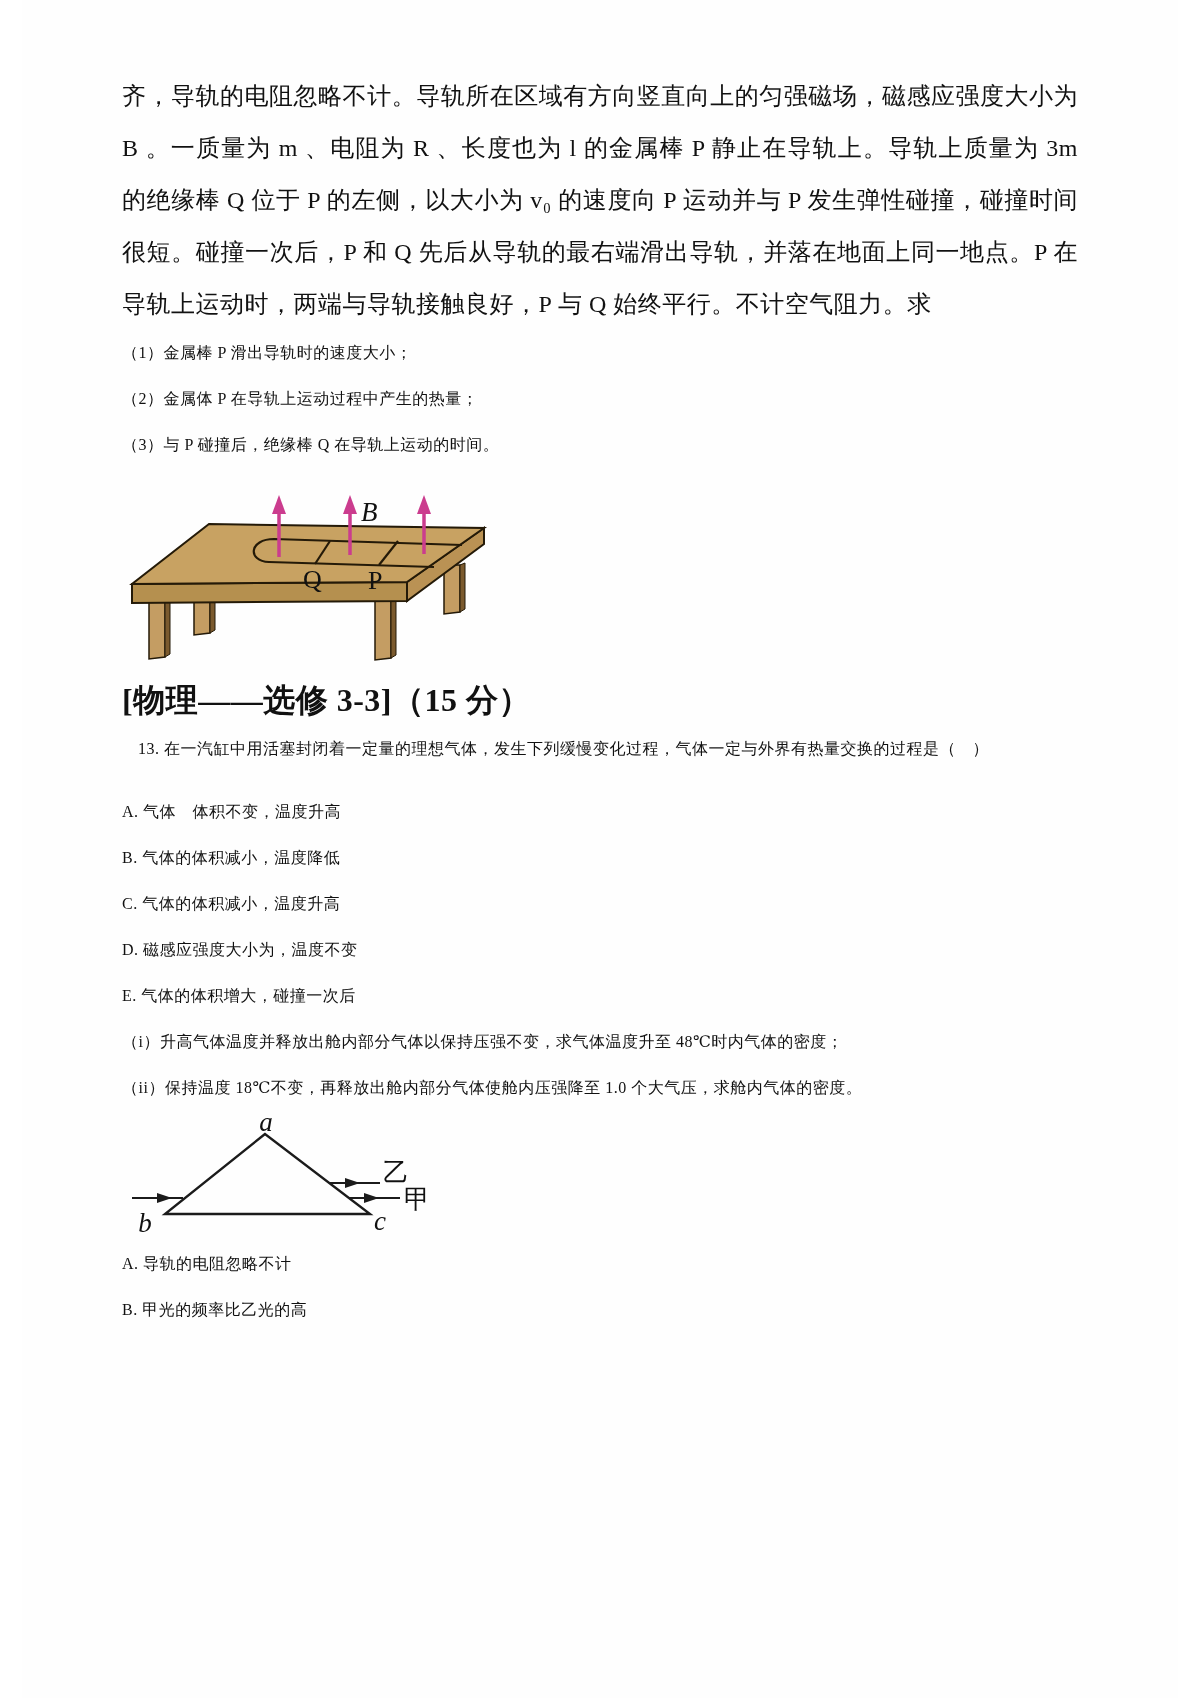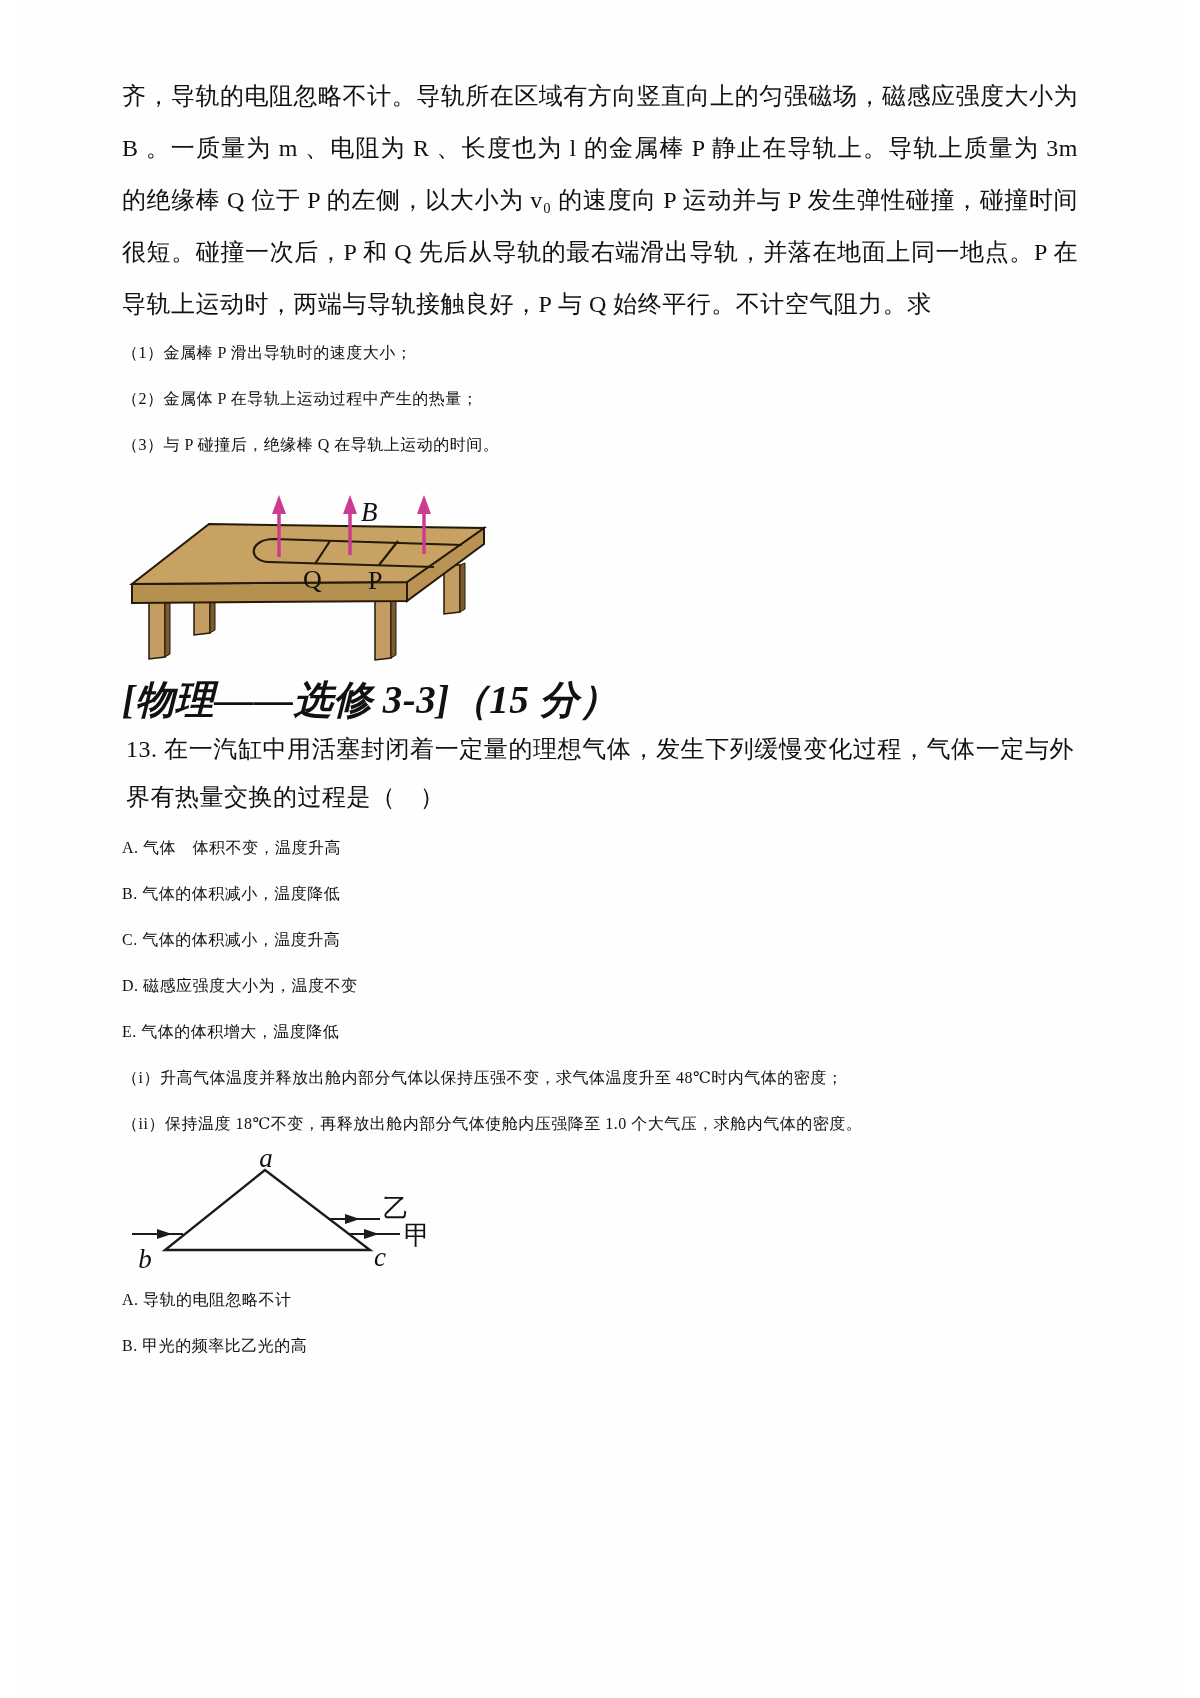--- a/index.html
+++ b/index.html
@@ -16,42 +16,41 @@
     color: #111111;
   }
   .para {
     margin: 0;
     font-size: 24px;
     line-height: 52px;
     text-align: justify;
     letter-spacing: 0.5px;
   }
   .stem {
-    margin: 4px;
-    font-size: 24px;
+    margin: 16px;
+    font-size: 16px;
     line-height: 48px;
     text-align: justify;
     letter-spacing: 0.5px;
   }
   .stem--q13 { margin-top: 8px; }
   .stem--q14 { margin-top: 6px; line-height: 46px; }
   .subitem, .option {
     margin: 0;
     font-size: 16px;
     line-height: 46px;
     white-space: nowrap;
     letter-spacing: 0.5px;
   }
   .section-title {
     margin: 14px 0 4px 0;
-    font-size: 39px;
+    font-size: 32px;
     line-height: 34px;
     font-weight: bold;
     letter-spacing: 0.5px;
-    font-style: italic;
   }
   .figure { display: block; }
   .figure--table { margin: -11px 0 0 -5px; }
   .figure--prism { margin: 0 0 0 -5px; }
   .fig-math {
     font-family: "Liberation Serif", "DejaVu Serif", serif;
     font-style: italic;
     font-size: 27px;
     fill: #111111;
   }
@@ -119,21 +118,21 @@
     <text class="fig-math" x="244" y="64">B</text>
   </svg>
 
   <h2 class="section-title">[物理——选修 3-3]（15 分）</h2>
 
   <p class="stem stem--q13">13. 在一汽缸中用活塞封闭着一定量的理想气体，发生下列缓慢变化过程，气体一定与外界有热量交换的过程是（　）</p>
   <p class="option">A. 气体　体积不变，温度升高</p>
   <p class="option">B. 气体的体积减小，温度降低</p>
   <p class="option">C. 气体的体积减小，温度升高</p>
   <p class="option">D. 磁感应强度大小为，温度不变</p>
-  <p class="option">E. 气体的体积增大，温度降低</p>
+  <p class="option">E. 气体的体积增大，碰撞一次后</p>
 
   <p class="subitem">（i）升高气体温度并释放出舱内部分气体以保持压强不变，求气体温度升至 48℃时内气体的密度；</p>
   <p class="subitem">（ii）保持温度 18℃不变，再释放出舱内部分气体使舱内压强降至 1.0 个大气压，求舱内气体的密度。</p>
 
 
   <svg class="figure figure--prism" width="335" height="130" viewBox="0 0 335 130" xmlns="http://www.w3.org/2000/svg">
 
     <path d="M148,23 L48,103 L253,103 Z" fill="none" stroke-width="2.4" stroke="#1b1b1b"></path>
 
     <line x1="15" y1="87" x2="66" y2="87" stroke-width="2.2" stroke="#1b1b1b"></line>

